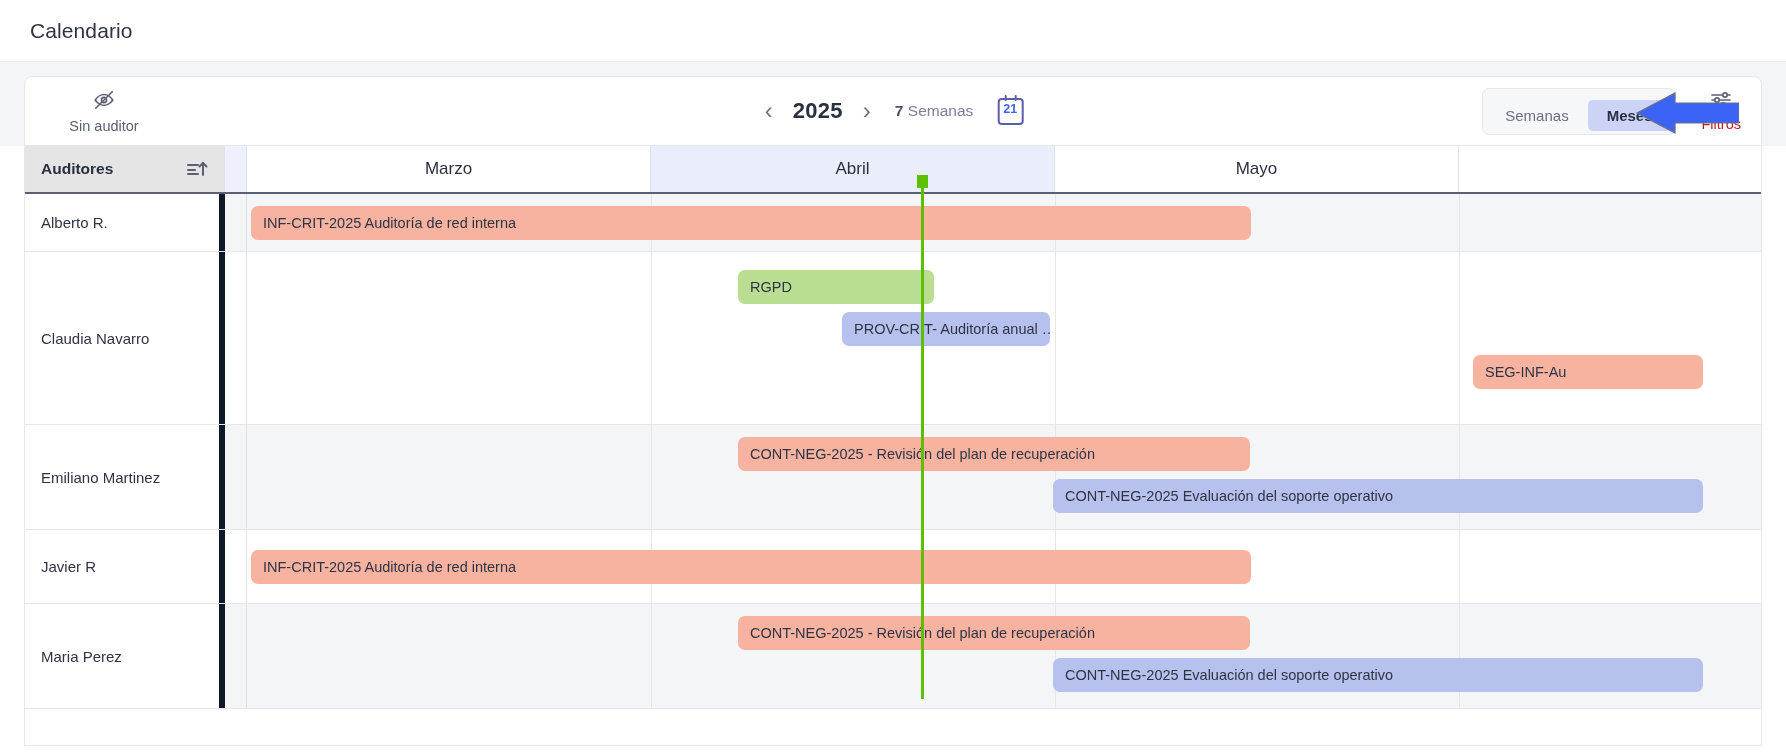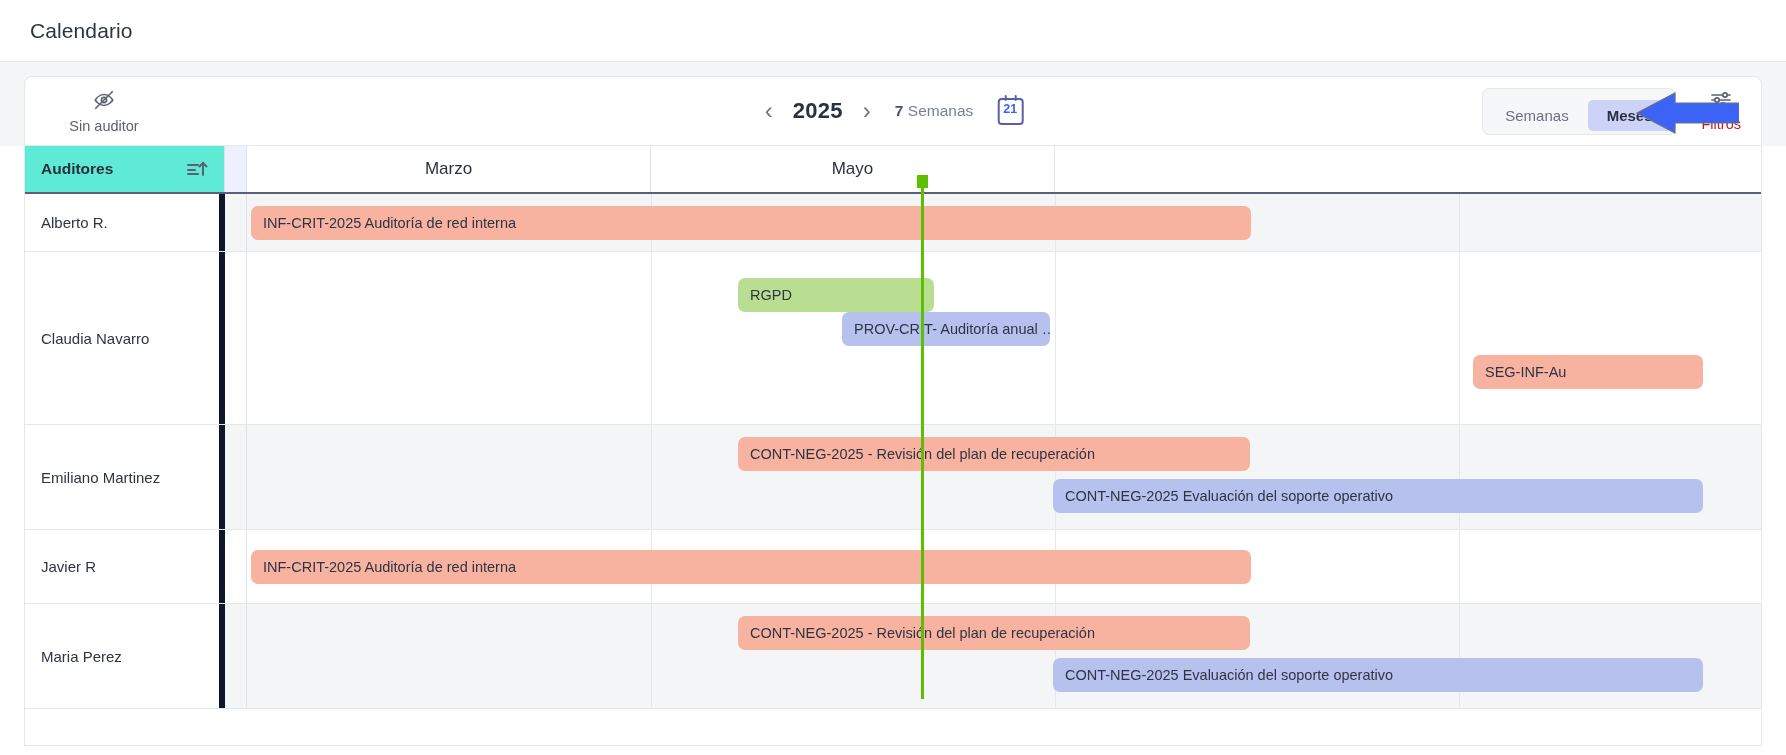--- a/index.html
+++ b/index.html
@@ -188,21 +188,21 @@
     border-bottom: 2px solid #5b6074;
   }
   .col-auditores {
     width: 200px;
     flex: 0 0 200px;
     display: flex;
     align-items: center;
     padding: 0 16px;
     gap: 10px;
     border-right: 1px solid #dfe2e8;
-    background: #5eead4;
+    background: #e5e5e5;
   }
   .col-auditores .lbl {
     font-size: 15.5px;
     font-weight: 700;
     color: #2b3040;
   }
   .sort-icon { margin-left: auto; cursor: pointer; display: flex; }
 
   .col-gutter {
     width: 22px;
@@ -366,20 +366,21 @@
           <line x1="2" y1="11" x2="9" y2="11"></line>
           <line x1="2" y1="15" x2="12" y2="15"></line>
           <line x1="17" y1="16" x2="17" y2="4"></line>
           <polyline points="13.5,7.5 17,4 20.5,7.5"></polyline>
         </svg>
       </span>
     </div>
     <div class="col-gutter"></div>
     <div class="months" id="months-head">
         <div class="month-cell">Marzo</div>
+        <div class="month-cell current">Abril</div>
         <div class="month-cell">Mayo</div>
       </div>
   </div>
 
   <div class="grid-body" id="grid-body">
       <div class="row" style="height: 58px;">
         <div class="row-name">Alberto R.</div>
         <div class="row-gutter"></div>
         <div class="row-track">
           <div class="vline" style="left: 404px;"></div>
@@ -388,21 +389,21 @@
           <div class="bar" style="left: 4px; width: 1000px; top: 12px; background: rgb(248, 179, 160);">INF-CRIT-2025 Auditoría de red interna</div>
         </div>
       </div>
       <div class="row alt" style="height: 173px;">
         <div class="row-name">Claudia Navarro</div>
         <div class="row-gutter"></div>
         <div class="row-track">
           <div class="vline" style="left: 404px;"></div>
           <div class="vline" style="left: 808px;"></div>
           <div class="vline" style="left: 1212px;"></div>
-          <div class="bar" style="left: 491px; width: 196px; top: 26px; background: rgb(185, 222, 146);">RGPD</div>
+          <div class="bar" style="left: 491px; width: 196px; top: 18px; background: rgb(185, 222, 146);">RGPD</div>
           <div class="bar" style="left: 595px; width: 208px; top: 60px; background: rgb(182, 193, 238);">PROV-CRIT- Auditoría anual …</div>
           <div class="bar" style="left: 1226px; width: 230px; top: 103px; background: rgb(248, 179, 160);">SEG-INF-Au</div>
         </div>
       </div>
       <div class="row" style="height: 105px;">
         <div class="row-name">Emiliano Martinez</div>
         <div class="row-gutter"></div>
         <div class="row-track">
           <div class="vline" style="left: 404px;"></div>
           <div class="vline" style="left: 808px;"></div>

